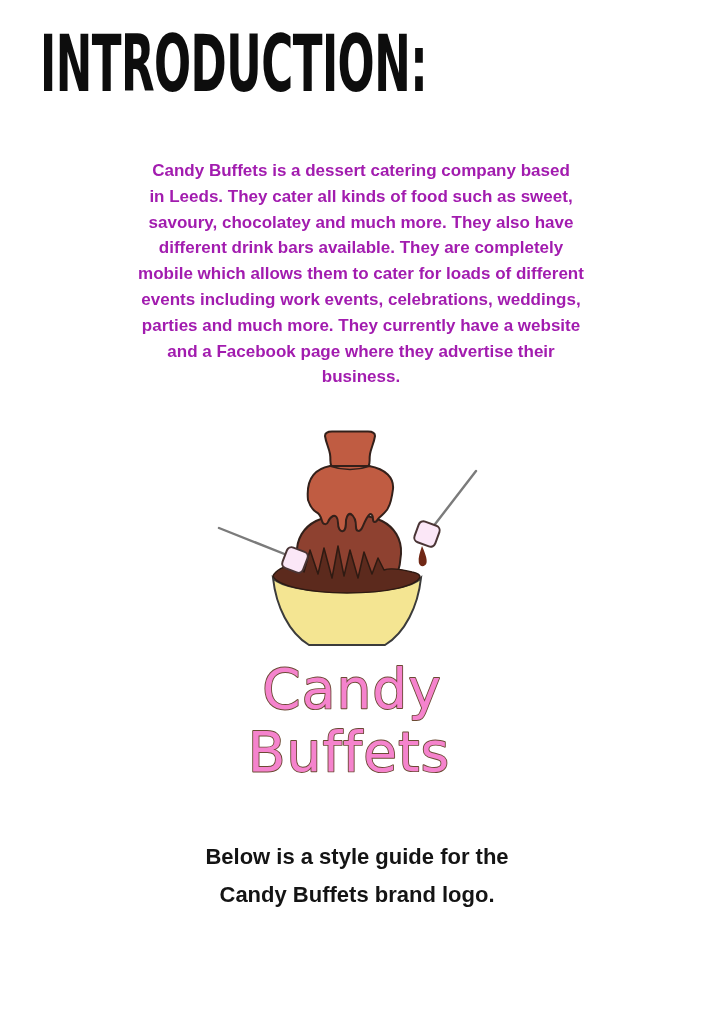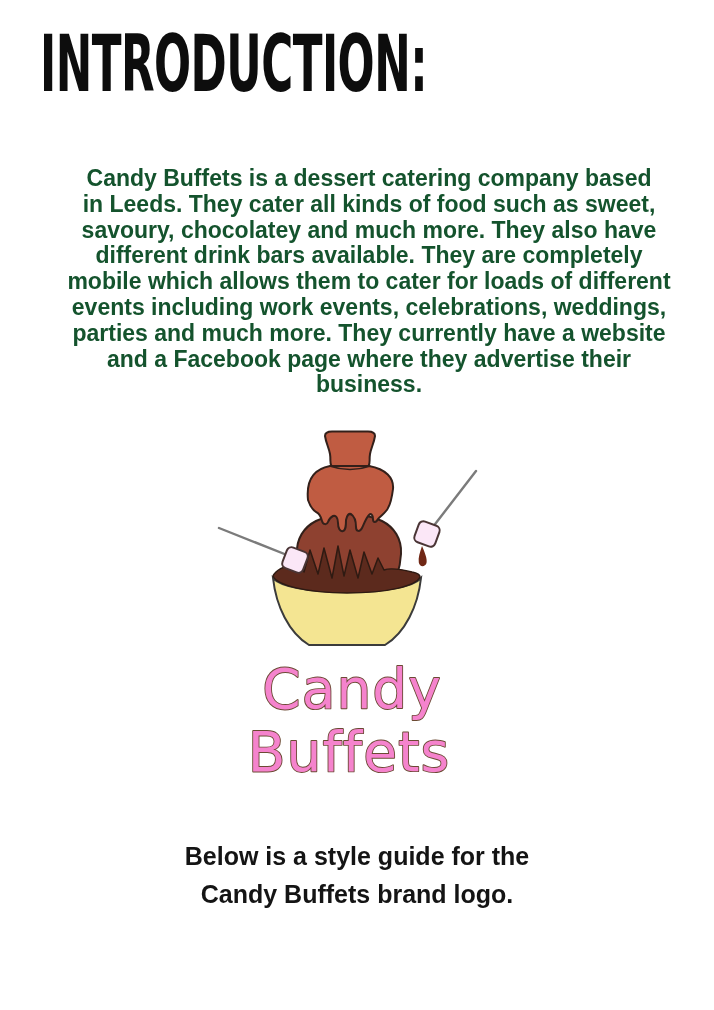--- a/index.html
+++ b/index.html
@@ -7,27 +7,27 @@
     width:714px;height:1010px;background:#ffffff;position:relative;overflow:hidden;
     font-family:"Liberation Sans",sans-serif;color:#111;
   }
   .title{
     position:absolute;left:40px;top:25px;margin:0;
     font-family:"DejaVu Sans",sans-serif;font-weight:700;
     font-size:78px;line-height:1;letter-spacing:-1px;color:#0d0d0d;
     transform:scaleX(0.56);transform-origin:left top;white-space:nowrap;
   }
   .intro{
-    position:absolute;left:37px;top:154px;width:640px;margin:12px;
-    text-align:center;font-size:23px;line-height:25.8px;font-weight:700;
-    white-space:pre-line;color:#14532d;
+    position:absolute;left:37px;top:154px;width:640px;margin:4px;
+    text-align:center;font-size:17px;line-height:25.8px;font-weight:700;
+    white-space:pre-line;color:#a21caf;
   }
   .footer-note{
     position:absolute;left:0;top:838px;width:714px;margin:0;
-    text-align:center;font-size:25px;line-height:37.5px;font-weight:700;
+    text-align:center;font-size:22px;line-height:37.5px;font-weight:700;
     white-space:pre-line;color:#141414;
   }
   .logo-wrap{position:absolute;left:192px;top:420px;width:310px;height:360px;}
   .logo-wrap svg{display:block;}
   .logo-text{
     font-family:"DejaVu Sans",sans-serif;
     paint-order:stroke;stroke:#6b4a33;stroke-width:1.8px;stroke-linejoin:round;
   }
 </style>
 </head>

